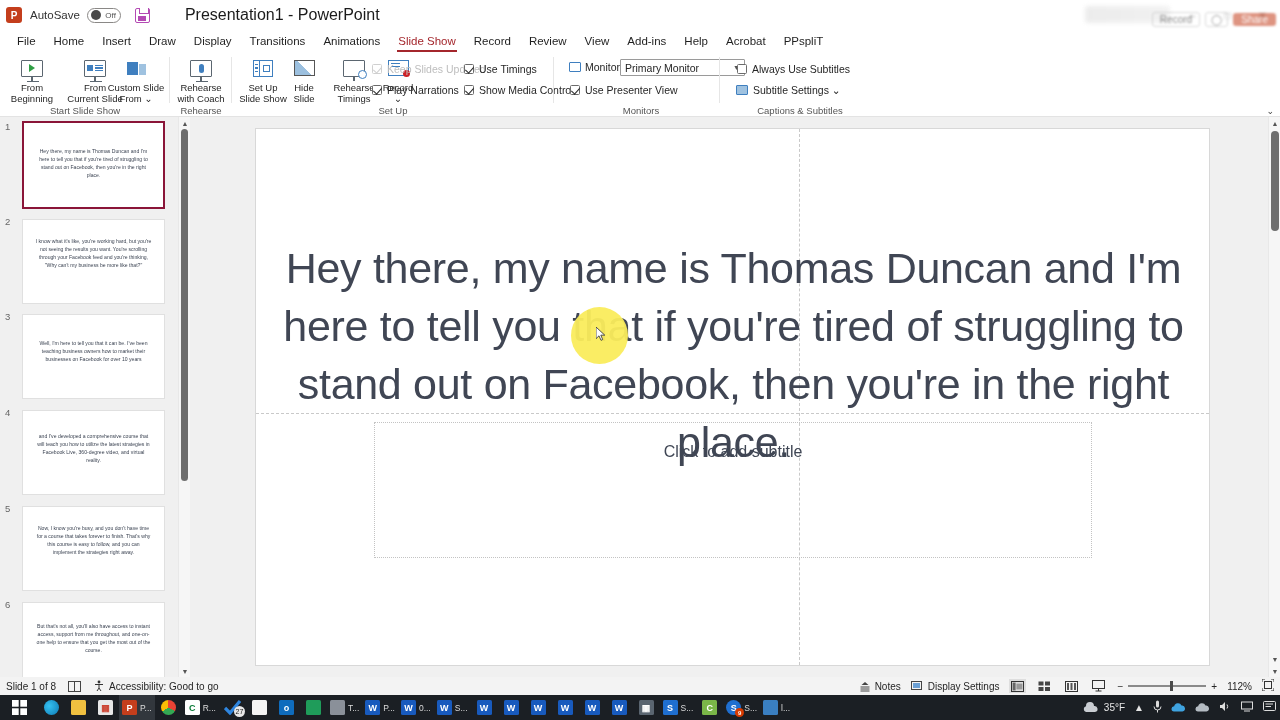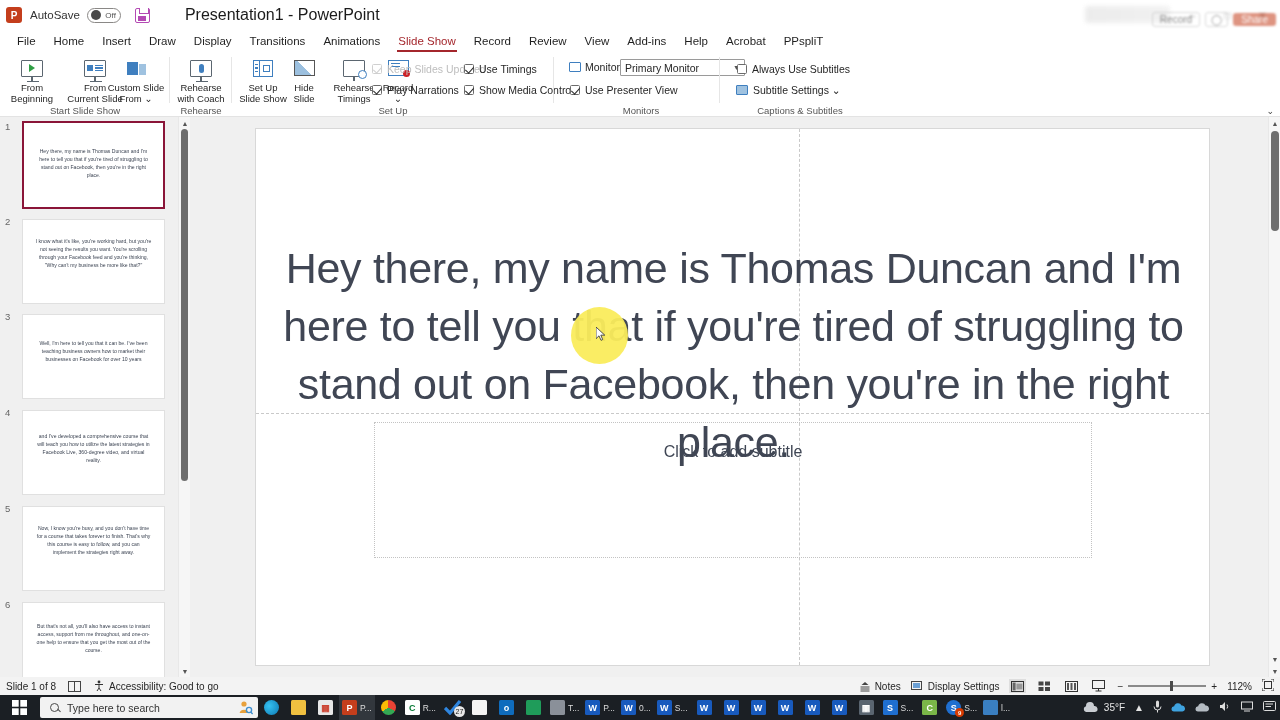--- a/index.html
+++ b/index.html
@@ -583,32 +583,20 @@
 
   <div class="taskbar">
     <div class="tb-start">
       <svg width="15" height="15" viewBox="0 0 15 15">
           <rect x="0" y="0" width="6.7" height="6.7" fill="#fff"></rect>
           <rect x="8.3" y="0" width="6.7" height="6.7" fill="#fff"></rect>
           <rect x="0" y="8.3" width="6.7" height="6.7" fill="#fff"></rect>
           <rect x="8.3" y="8.3" width="6.7" height="6.7" fill="#fff"></rect>
         </svg>
     </div>
-    <div class="tb-search">
-      <span class="mag"></span>
-      <span class="st">Type here to search</span>
-      <span style="position:absolute;right:5px;top:3px;">
-        <svg width="15" height="15" viewBox="0 0 15 15">
-            <circle cx="6" cy="4" r="2.6" fill="#e8a13c"></circle>
-            <path d="M1.6 13 A4.6 4.6 0 0 1 10.4 13 Z" fill="#e8a13c"></path>
-            <circle cx="11" cy="10" r="2.6" fill="none" stroke="#3f8fd0" stroke-width="1.4"></circle>
-            <line x1="12.8" y1="12" x2="14.6" y2="14" stroke="#3f8fd0" stroke-width="1.4"></line>
-          </svg>
-      </span>
-    </div>
 
     <div class="tb-icons">
       <div class="tb-item">
           <span class="sq" style="background:radial-gradient(circle at 35% 40%,#35c1f1,#0e7ab5);border-radius:50%;"></span>
         </div>
       <div class="tb-item">
           <span class="sq" style="background:#f0c040;"></span>
         </div>
       <div class="tb-item">
           <span class="sq" style="background:#e8e8e8;color:#c43;">▦</span>

